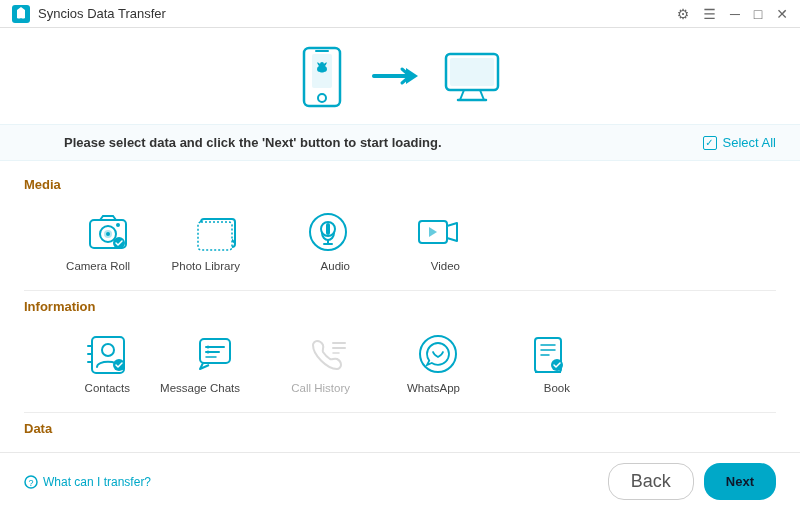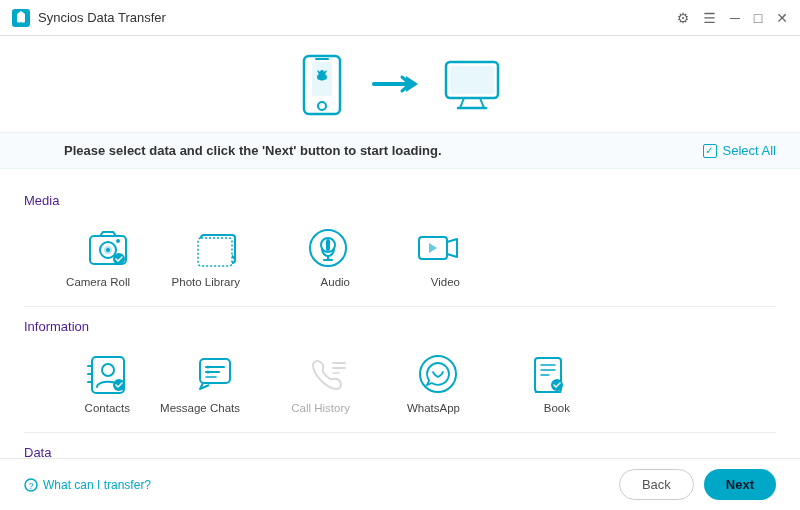--- a/index.html
+++ b/index.html
@@ -8,21 +8,21 @@
       background: #f0f4f8;
       width: 800px;
       height: 510px;
       overflow: hidden;
       display: flex;
       flex-direction: column;
     }
     .title-bar {
       background: #ffffff;
       border-bottom: 1px solid #e0e0e0;
-      height: 36px;
+      height: 28px;
       display: flex;
       align-items: center;
       padding: 0 12px;
       flex-shrink: 0;
     }
     .title-bar-icon {
       width: 18px;
       height: 18px;
       margin-right: 8px;
       background: #00a8c8;
@@ -110,24 +110,24 @@
       color: #00a8c8;
       font-size: 10px;
     }
     .content-area {
       flex: 1;
       padding: 12px 24px;
       overflow-y: auto;
     }
     .section-label {
       font-size: 13px;
-      font-weight: 400;
-      color: #4c1d95;
+      font-weight: 700;
+      color: #a16207;
       margin-bottom: 10px;
-      margin-top: 12px;
+      margin-top: 4px;
     }
     .items-grid {
       display: flex;
       flex-wrap: wrap;
       gap: 0;
       margin-bottom: 10px;
     }
     .item {
       display: flex;
       flex-direction: column;
@@ -175,21 +175,21 @@
     .footer-buttons {
       display: flex;
       gap: 10px;
     }
     .btn-back {
       padding: 7px 22px;
       border: 1px solid #ccc;
       border-radius: 16px;
       background: #fff;
       color: #555;
-      font-size: 13px;
+      font-size: 18px;
       cursor: pointer;
     }
     .btn-next {
       padding: 7px 22px;
       border: none;
       border-radius: 16px;
       background: #00a8c8;
       color: #0f172a;
       font-size: 13px;
       cursor: pointer;

